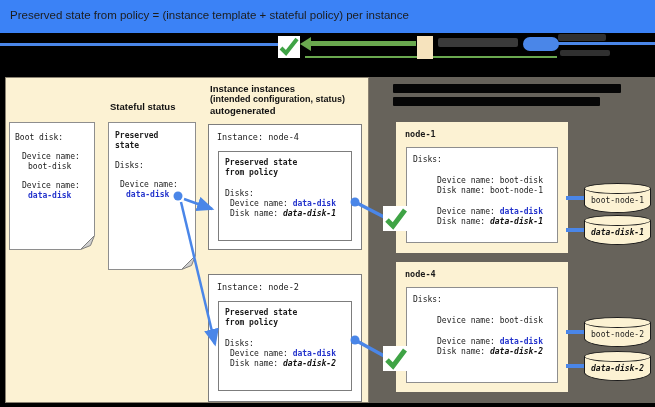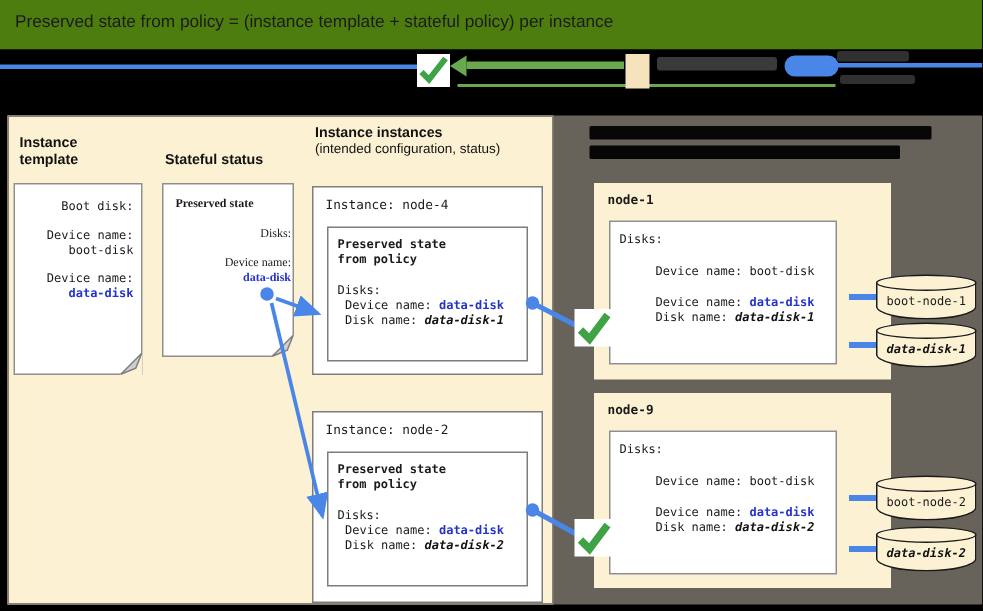--- a/index.html
+++ b/index.html
@@ -1,21 +1,21 @@
 <!DOCTYPE html>
 <html><head>
 <meta charset="utf-8">
 <style>
   html,body{margin:0;padding:0;background:#000;}
   .stage{position:relative;width:655px;height:407px;background:#000;overflow:hidden;
          font-family:"Liberation Sans",sans-serif;}
   .abs{position:absolute;}
 
   
-  .titlebar{left:0;top:0;width:655px;height:33px;background:#4d7c0f;}
+  .titlebar{left:0;top:0;width:655px;height:33px;background:#3b82f6;}
   .title-text{left:10px;top:9px;font-size:11.5px;color:#1c1c1c;white-space:nowrap;}
 
   
   .legendbar{left:0;top:33px;width:655px;height:30px;background:#000;}
   .lg-blue-left{left:0;top:10px;width:278px;height:3px;background:#4A86E8;}
   .lg-check{left:278px;top:3px;width:22px;height:22px;background:#fff;}
   .lg-arrowhead{left:300px;top:4px;width:0;height:0;border-top:7px solid transparent;
                 border-bottom:7px solid transparent;border-right:11px solid #6AA84F;}
   .lg-greenbar{left:311px;top:8px;width:105px;height:5px;background:#6AA84F;}
   .lg-greenthin{left:305px;top:23px;width:252px;height:2px;background:#6AA84F;}
@@ -31,48 +31,48 @@
               border:1px solid #8a8272;box-sizing:border-box;}
   .right-panel{left:369px;top:77px;width:286px;height:326px;background:#67635B;}
   .rbar1{left:393px;top:84px;width:228px;height:9px;background:#060606;border-radius:1px;}
   .rbar2{left:393px;top:97px;width:207px;height:9px;background:#060606;border-radius:1px;}
 
   
   .hding{font-size:9.5px;font-weight:bold;color:#111;line-height:11px;}
   .h-it{left:13px;top:90px;width:64px;}
   .h-sp{left:110px;top:101px;width:90px;}
   .h-mi{left:210px;top:83px;width:158px;}
-  .h-mi .sub{font-weight:normal;font-size:9px;}
+  .h-mi .sub{font-weight:bold;font-size:9px;}
 
   
   .mono{font-family:"DejaVu Sans Mono",monospace;font-size:8px;line-height:10px;color:#1a1a1a;}
   .bluev{color:#2333CC;font-weight:bold;}
   .boldv{font-weight:bold;color:#111;font-style:italic;}
 
   
-  .doc-card{background:#fff;border:1px solid #8e8e8e;box-sizing:border-box;text-align:right;}
+  .doc-card{background:#fff;border:1px solid #8e8e8e;box-sizing:border-box;}
   .card-it{left:9px;top:122px;width:86px;height:128px;padding:10px 5px 0 5px;}
-  .card-sp{left:108px;top:122px;width:88px;height:116px;padding:8px 1px 0 6px;font-family:Liberation Serif, serif;}
+  .card-sp{left:108px;top:122px;width:88px;height:148px;padding:8px 1px 0 6px;}
   .fold{position:absolute;right:-1px;bottom:-1px;}
   .mt9{margin-top:9px;} .mt10{margin-top:10px;} .mt11{margin-top:11px;}
   .ml5{margin-left:5px;} .ml6{margin-left:24px;} .ml7{margin-left:7px;}
   .ml11{margin-left:11px;} .ml13{margin-left:13px;}
   .sp-title{font-weight:bold;display:block;width:54px;}
 
   
   .mi-box{width:154px;background:#fff;border:1px solid #7d7d7d;box-sizing:border-box;}
   .mi-box1{left:208px;top:124px;height:126px;}
   .mi-box2{left:208px;top:274px;height:128px;}
   .mi-title{position:absolute;left:8px;top:7px;font-size:8.5px;}
   .mi-inner{position:absolute;left:9px;top:26px;width:134px;height:90px;
             border:1px solid #7d7d7d;box-sizing:border-box;padding:6px 5px 0 6px;}
   .psfp{font-weight:bold;width:84px;}
 
   
-  .node-card{width:172px;background:#FCF2D3;padding-left:26px;}
+  .node-card{width:172px;background:#FCF2D3;}
   .node-card1{left:396px;top:122px;height:131px;}
   .node-card2{left:396px;top:262px;height:130px;}
   .n-title{position:absolute;left:9px;top:7px;font-size:8.5px;font-weight:bold;}
   .n-inner{position:absolute;left:10px;top:25px;width:152px;height:96px;background:#fff;
            border:1px solid #8e8e8e;box-sizing:border-box;padding:7px 4px 0 6px;}
 
   
   .check-sq{width:25px;height:25px;background:#fff;z-index:6;}
   .check1{left:383px;top:206px;} .check2{left:383px;top:346px;}
 
@@ -119,25 +119,25 @@
     <div class="abs lg-blob3"></div>
     <div class="abs lg-pill"></div>
     <div class="abs lg-blue-right"></div>
   </div>
 
   <div class="abs left-panel"></div>
   <div class="abs right-panel"></div>
   <div class="abs rbar1"></div>
   <div class="abs rbar2"></div>
 
-  <div class="abs hding h-it">Instance template</div>
   <div class="abs hding h-sp">Stateful status</div>
   <div class="abs hding h-mi">
     <div>Instance instances</div>
     <div class="sub">(intended configuration, status)</div>
+    <div>autogenerated</div>
   </div>
 
   <div class="abs doc-card card-it mono">
     <div>Boot disk:</div>
     <div class="mt9 ml7">Device name:</div>
     <div class="ml13">boot-disk</div>
     <div class="mt9 ml7">Device name:</div>
     <div class="ml13 bluev">data-disk</div>
     <svg class="fold" width="15" height="15" viewBox="0 0 15 15">
         <path d="M0 15 L15 15 L15 0 Z" fill="#FCF2D3"></path>
@@ -174,27 +174,28 @@
       <div class="ml5"><span>Device name: </span><span class="bluev">data-disk</span></div>
       <div class="ml5"><span>Disk name: </span><span class="boldv">data-disk-2</span></div>
     </div>
   </div>
 
   <div class="abs node-card node-card1 mono">
     <div class="n-title">node-1</div>
     <div class="n-inner">
       <div>Disks:</div>
       <div class="mt11 ml6"><span>Device name: </span><span>boot-disk</span></div>
+      <div class="ml6"><span>Disk name: </span><span>boot-node-1</span></div>
       <div class="mt11 ml6"><span>Device name: </span><span class="bluev">data-disk</span></div>
       <div class="ml6"><span>Disk name: </span><span class="boldv">data-disk-1</span></div>
     </div>
   </div>
 
   <div class="abs node-card node-card2 mono">
-    <div class="n-title">node-9</div>
+    <div class="n-title">node-4</div>
     <div class="n-inner">
       <div>Disks:</div>
       <div class="mt11 ml6"><span>Device name: </span><span>boot-disk</span></div>
       <div class="mt11 ml6"><span>Device name: </span><span class="bluev">data-disk</span></div>
       <div class="ml6"><span>Disk name: </span><span class="boldv">data-disk-2</span></div>
     </div>
   </div>
 
   <div class="abs check-sq check1">
     <svg width="25" height="25" viewBox="0 0 25 25">

